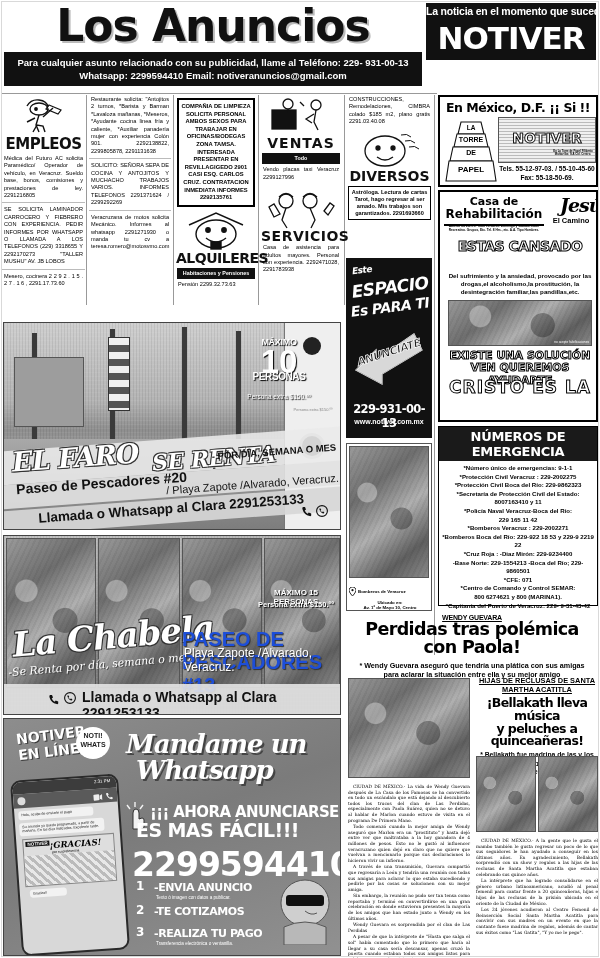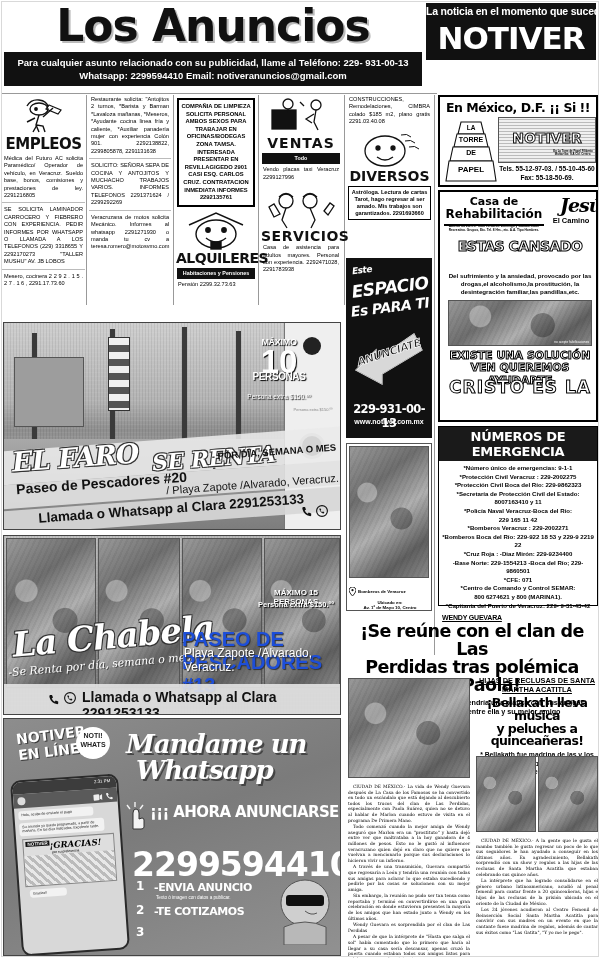--- a/index.html
+++ b/index.html
@@ -498,21 +498,20 @@
       <svg width="12" height="12" viewBox="0 0 12 12">
           <circle cx="6" cy="6" r="5.4" fill="none" stroke="#111" stroke-width="1.1"></circle>
           <path d="M3.6 3.4 l1 0 l0.6 1.4 l-0.7 0.6 q0.6 1.2 1.7 1.8 l0.6-0.7 l1.4 0.6 l0 1 q-0.2 0.5 -0.9 0.4 Q4.4 7.8 3.4 4.3 Q3.2 3.5 3.6 3.4z" fill="#111"></path>
         </svg>
     </span>
     <div style="position:absolute; left:78px; top:153px; font-size:14px; font-weight:bold; color:#111;">Llamada o Whatsapp al  Clara 2291253133</div>
   </div>
 
   <div style="position:absolute; left:346px; top:614px; width:252px; height:120px;">
     <div class="byline">WENDY GUEVARA</div>
-    <div class="headline" style="font-size:17.5px; margin-top:2px;">¡Se reúne con el clan de Las</div>
     <div class="headline" style="font-size:17.5px;">Perdidas tras polémica con Paola!</div>
     <div class="kicker" style="margin-top:4px; padding:0 6px;">* Wendy Guevara aseguró que tendría una plática con sus amigas para aclarar la situación entre ella y su mejor amigo</div>
   </div>
 
   <div class="photo" style="position:absolute; left:348px; top:678px; width:122px; height:100px;"></div>
 
   <div style="position:absolute; left:476px; top:676px; width:122px;">
     <div style="font-size:7.4px; font-weight:bold; text-align:center; text-decoration:underline; line-height:9px;">HIJAS DE RECLUSAS DE SANTA</div>
     <div style="font-size:7.4px; font-weight:bold; text-align:center; text-decoration:underline; line-height:9px;">MARTHA ACATITLA</div>
     <div class="headline" style="font-size:12.5px; margin-top:3px;">¡Bellakath lleva música</div>
@@ -579,36 +578,41 @@
       <div class="bubble" style="width:36%; margin-left:10px;">Gracias!!</div>
     </div>
 
     <span style="position:absolute; left:120px; top:82px;">
       <svg width="22" height="30" viewBox="0 0 22 30">
         <path d="M9 28 L9 12 q0-4 3-4 q3 0 3 4 l0 6 l3-1 q2 0 2 2 l0 7 q0 2-3 2 z" fill="#f3f3f3" stroke="#333" stroke-width="1"></path>
         <path d="M11 6 l0 -5 M6 8 l-3 -4 M16 8 l3 -4" stroke="#f3f3f3" stroke-width="1.4"></path>
       </svg>
     </span>
     <div style="position:absolute; left:146px; top:84px; color:#fff; font-family:'DejaVu Sans',sans-serif; font-weight:bold; font-size:15px; letter-spacing:-0.6px;">¡¡¡ AHORA ANUNCIARSE</div>
+    <div style="position:absolute; left:132px; top:100px; color:#fff; font-family:'DejaVu Sans',sans-serif; font-weight:bold; font-size:19px; letter-spacing:-0.6px;">ES MAS FÁCIL!!!</div>
 
     <div class="wa-phone" style="left:128px; top:126px; font-size:33px;">2299594410</div>
 
     <div class="wa-num" style="left:132px; top:160px;">1</div>
     <div class="wa-step" style="left:150px; top:158px;">
       <b>-ENVIA ANUNCIO</b>
       <i>Texto ó imagen con datos a publicar.</i>
     </div>
 
     <div class="wa-num" style="left:132px; top:184px;">2</div>
     <div class="wa-step" style="left:150px; top:182px;">
       <b>-TE COTIZAMOS</b>
       <i></i>
     </div>
 
     <div class="wa-num" style="left:132px; top:206px;">3</div>
+    <div class="wa-step" style="left:150px; top:204px;">
+      <b>-REALIZA TU PAGO</b>
+      <i>Transferencia electrónica o ventanilla.</i>
+    </div>
 
     <div style="position:absolute; right:4px; bottom:10px; width:62px; height:70px;">
       <svg width="62" height="70" viewBox="0 0 62 70">
         <ellipse cx="31" cy="28" rx="24" ry="23" fill="#cfcfcf" stroke="#555" stroke-width="1"></ellipse>
         <rect x="12" y="20" width="38" height="11" rx="3" fill="#111"></rect>
         <path d="M31 36 q6 5 12 2" stroke="#555" fill="none" stroke-width="1"></path>
         <path d="M10 52 q21 -10 42 0 l0 18 l-42 0 z" fill="#b8b8b8" stroke="#555" stroke-width="1"></path>
       </svg>
     </div>
   </div>

